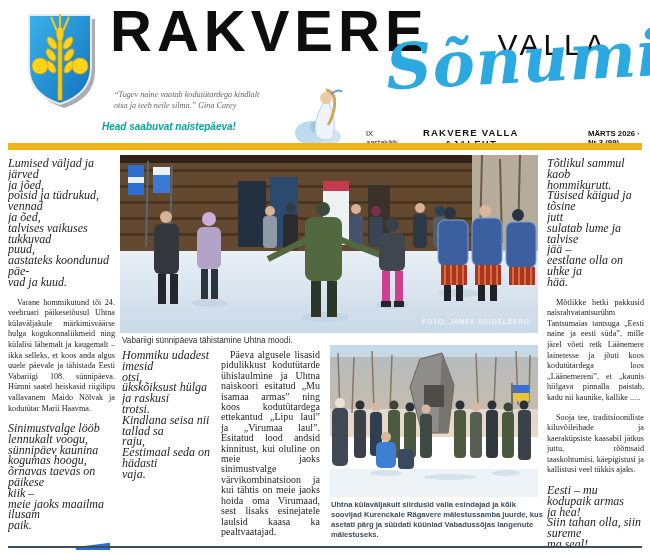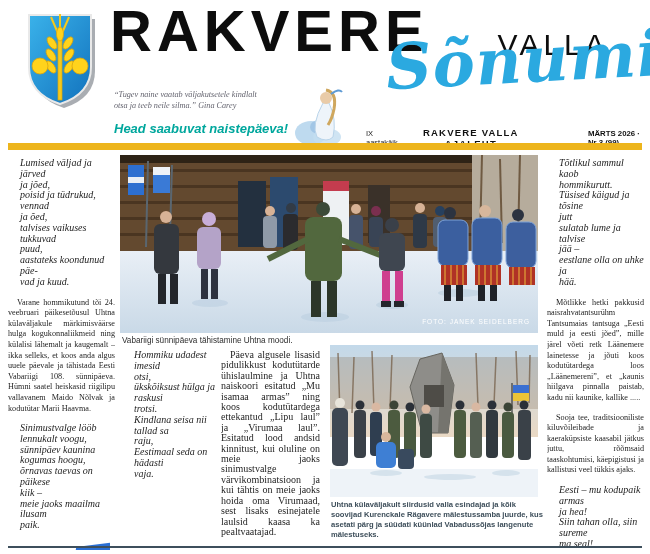--- a/index.html
+++ b/index.html
@@ -10,35 +10,35 @@
   .title-row{position:absolute;left:110px;top:2px;display:flex;align-items:flex-end;gap:45px;}
   .t-main{font-family:"Liberation Sans",sans-serif;font-weight:800;font-size:58px;
           letter-spacing:5px;color:#0d0d0d;line-height:1;}
   .t-sec{font-family:"Liberation Sans",sans-serif;font-weight:400;font-size:30px;
          letter-spacing:4px;color:#0d0d0d;margin-left:24px;line-height:1;}
   .t-script{position:absolute;left:386px;top:28px;font-family:"DejaVu Serif","Liberation Serif",serif;
             font-style:italic;font-weight:900;font-size:63px;color:#2BA9E0;line-height:1;
             transform:rotate(-3deg);letter-spacing:1px;}
   .quote{position:absolute;left:114px;top:90px;width:210px;font-style:italic;font-size:8.2px;
          line-height:10.5px;color:#63636e;white-space:pre-line;}
-  .greeting{position:absolute;left:114px;top:121px;font-family:"Liberation Sans",sans-serif;
-            font-style:italic;font-weight:800;font-size:13px;color:#00A79D;}
+  .greeting{position:absolute;left:102px;top:121px;font-family:"Liberation Sans",sans-serif;
+            font-style:italic;font-weight:800;font-size:10px;color:#00A79D;}
   .watercolor{position:absolute;left:293px;top:85px;}
   .issue-row{position:absolute;left:366px;top:127px;width:282px;display:flex;
              align-items:baseline;justify-content:space-between;gap:20px;}
   .issue-vol{font-family:"Liberation Sans",sans-serif;font-size:7.5px;color:#222;}
   .issue-name{font-family:"Liberation Sans",sans-serif;font-weight:800;font-size:9.5px;
               letter-spacing:1.2px;color:#111;text-align:center;}
   .issue-date{font-family:"Liberation Sans",sans-serif;font-weight:800;font-size:7.8px;color:#111;margin-left:44px;}
   .gold-bar{position:absolute;left:8px;top:143px;width:634px;height:7px;background:#EDB51C;}
   
   .col{position:absolute;font-size:8.2px;line-height:10.6px;text-align:justify;overflow:hidden;}
   .col p{margin:0 0 9px 0;text-indent:9px;}
   .poem{font-style:italic;white-space:pre-line;text-align:left;text-indent:0;
-        font-size:10px;line-height:10.8px;margin:0 0 10px 12px;color:#1d1d1d;}
+        font-size:12px;line-height:10.8px;margin:0 0 10px 0;color:#1d1d1d;}
   .col-left{left:8px;top:158px;width:107px;height:392px;}
   .col-right{left:547px;top:158px;width:97px;height:392px;}
   .colA{left:122px;top:350px;width:94px;height:200px;font-size:8px;line-height:10.4px;}
   .colB{left:221px;top:350px;width:99px;height:200px;font-size:10px;line-height:10.4px;}
   .signature{text-align:right;font-family:"Liberation Sans",sans-serif;font-weight:700;
              font-size:10px;letter-spacing:.5px;color:#222;margin-top:2px;}
   
   .photo-main{position:absolute;left:120px;top:155px;width:418px;height:178px;}
   .caption-main{position:absolute;left:122px;top:336px;width:320px;
                 font-family:"Liberation Sans",sans-serif;font-weight:400;font-size:8.2px;color:#2e2e2e;}
@@ -84,21 +84,21 @@
       </g>
     </svg>
   </div>
 
   <div class="title-row">
     <span class="t-main">RAKVERE</span>
     <span class="t-sec">VALLA</span>
   </div>
   <div class="t-script">Sõnumid</div>
 
-  <div class="quote">“Tugev naine vaatab väljakutsetele kindlalt
+  <div class="quote">“Tugev naine vaatab kodutütardega kindlalt
 otsa ja teeb neile silma.” Gina Carey</div>
   <div class="greeting">Head saabuvat naistepäeva!</div>
 
   <div class="watercolor">
     <svg width="56" height="62" viewBox="0 0 56 62">
       <ellipse cx="18" cy="48" rx="16" ry="12" fill="#a8cdea" opacity="0.75"></ellipse>
       <ellipse cx="34" cy="52" rx="14" ry="9" fill="#c3ddf0" opacity="0.8"></ellipse>
       <ellipse cx="26" cy="42" rx="9" ry="7" fill="#8fb9e0" opacity="0.6"></ellipse>
       <path d="M30,18 q-12,22 -6,34 q10,6 16,0 q4,-18 -4,-34 z" fill="#eef4fa" stroke="#b9d4ea" stroke-width="1"></path>
       <circle cx="33" cy="13" r="6" fill="#e9cba8"></circle>
@@ -358,21 +358,21 @@
 
   <div class="col col-right">
     <div class="poem">Tõtlikul sammul kaob
 hommikurutt.
 Tüsised käigud ja tõsine
 jutt
 sulatab lume ja talvise
 jää –
 eestlane olla on uhke ja
 hää.</div>
-    <p>Mõtlikke hetki pakkusid naisrahvatantsurühm Tantsumaias tantsuga „Eesti muld ja eesti jõed”, mille järel võeti retk Läänemere lainetesse ja jõuti koos kodutütardega loos „Läänemereni”, et „kaunis hiilgava pinnalla paistab, kadu nii kaunike, kallike .....</p>
+    <p>Mõtlikke hetki pakkusid naisrahvatantsurühm Tantsumaias tantsuga „Eesti naine ja eesti süda”, mille järel võeti retk Läänemere lainetesse ja jõuti koos kodutütardega loos „Läänemereni”, et „kaunis hiilgava pinnalla paistab, kadu nii kaunike, kallike .....</p>
     <p>Sooja tee, traditsiooniliste kiluvõileibade ja kaeraküpsiste kaasabil jätkus juttu, rõõmsaid taaskohtumisi, käepigistusi ja kallistusi veel tükkis ajaks.</p>
     <div class="poem">Eesti – mu kodupaik armas
 ja hea!
 Siin tahan olla, siin sureme
 ma seal!
 Ole sa suur või siis pisike
 põnn,
 ELADA VABANA! –
 See ongi õnn!</div>
     <div class="signature">SIRJE REBANE</div>

